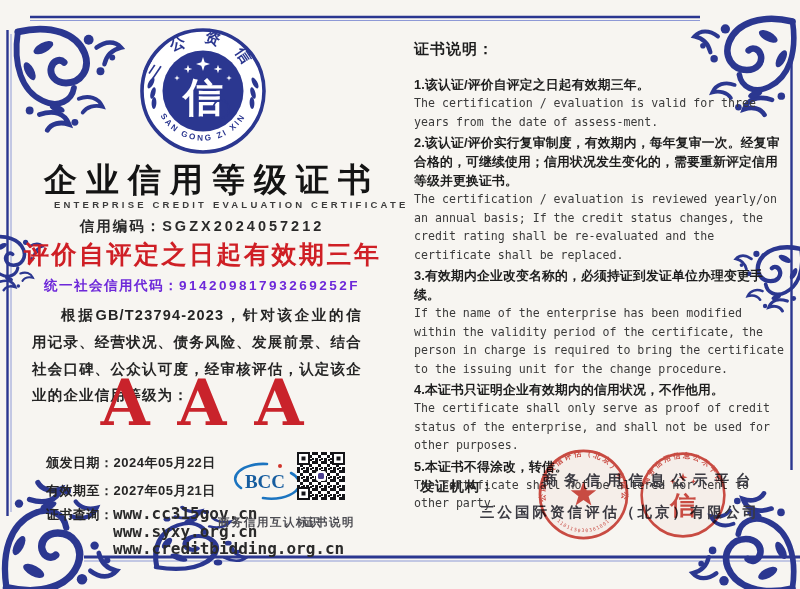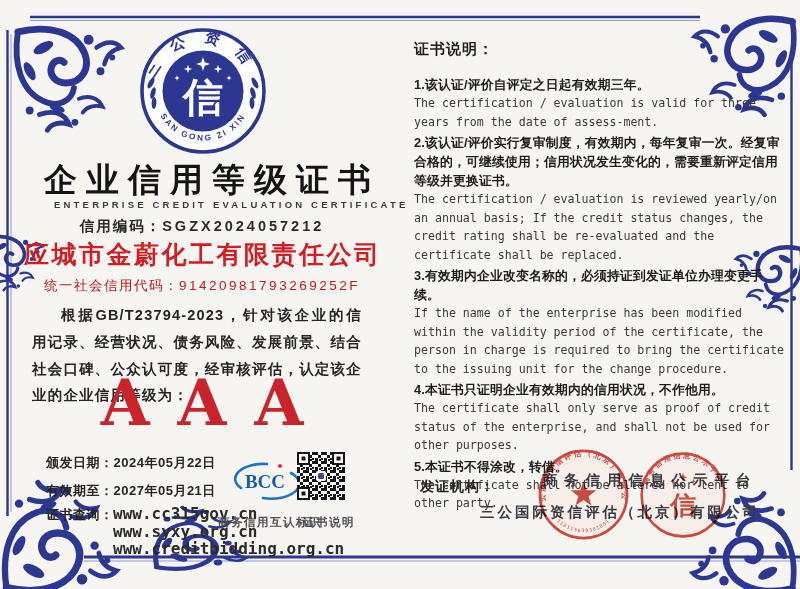--- a/index.html
+++ b/index.html
@@ -6,21 +6,21 @@
   body{width:800px;height:589px;overflow:hidden;background:#e9e7e3;}
   .cert{position:relative;width:800px;height:589px;background:#f7f5f1;font-family:"Liberation Sans",sans-serif;color:#222;}
   .abs{position:absolute;}
   .deco{position:absolute;left:0;top:0;width:800px;height:589px;pointer-events:none;}
 
   
   .title{left:44px;top:158px;width:336px;text-align:center;font-family:"Liberation Serif","DejaVu Serif",serif;font-weight:bold;font-size:33px;letter-spacing:9px;color:#141414;white-space:nowrap;}
   .subtitle{left:34px;top:199px;width:336px;text-align:center;font-size:9.5px;letter-spacing:3.2px;color:#3c3c3c;font-weight:bold;white-space:nowrap;padding-left:20px;}
   .creditno{left:34px;top:217px;width:336px;text-align:center;font-size:14.5px;font-weight:bold;color:#2a2a2a;letter-spacing:2px;}
   .company{left:24px;top:238px;width:356px;text-align:center;font-size:25px;font-weight:bold;color:#cf1f25;letter-spacing:2.5px;white-space:nowrap;}
-  .uscc{left:34px;top:277px;width:336px;text-align:center;font-size:13.5px;font-weight:normal;color:#b91c1c;letter-spacing:1.5px;}
+  .uscc{left:34px;top:277px;width:336px;text-align:center;font-size:13.5px;font-weight:bold;color:#6d28d9;letter-spacing:1.5px;}
   .statement{left:32px;top:302px;width:330px;font-size:14.5px;font-weight:bold;color:#252525;line-height:1.85;letter-spacing:1.2px;text-align:justify;text-indent:2em;}
   .rating{left:34px;top:366px;width:336px;text-align:center;font-family:"DejaVu Serif","Liberation Serif",serif;font-weight:bold;font-size:63px;color:#c9232b;letter-spacing:28px;padding-left:28px;box-sizing:border-box;}
   .inforow{font-size:13px;font-weight:bold;color:#252525;letter-spacing:0.5px;white-space:nowrap;}
   .urls{font-family:"DejaVu Sans Mono","Liberation Mono",monospace;font-size:16px;font-weight:bold;color:#2a2a2a;line-height:17.5px;}
   .badgecap{font-size:11.5px;color:#4c4c52;letter-spacing:1.5px;font-weight:bold;white-space:nowrap;}
 
   
   .notes{left:414px;top:40px;width:372px;}
   .notes-h{font-size:15px;font-weight:bold;color:#1d1d1d;margin:0 0 16px 0;letter-spacing:1px;}
   .note-zh{font-size:12.8px;font-weight:bold;color:#1d1d1d;line-height:19px;margin:0;letter-spacing:0.2px;}
@@ -109,21 +109,21 @@
     </g>
     <text x="0" y="20" text-anchor="middle" font-size="40" font-weight="bold" fill="#ffffff" font-family="Liberation Sans,sans-serif">信</text>
     <path d="M10 18 a 8 9 0 1 1 8 9" fill="none" stroke="#2b3790" stroke-width="1.6"></path>
   </svg>
 
   <div class="abs title">企业信用等级证书</div>
   <div class="abs subtitle">ENTERPRISE CREDIT EVALUATION CERTIFICATE</div>
 
   <div class="abs creditno"><span>信用编码：</span><span style="letter-spacing:3px">SGZX2024057212</span></div>
 
-  <div class="abs company">应城市金蔚化工有限责任公司</div>
+  <div class="abs company">评价自评定之日起有效期三年</div>
 
   <div class="abs uscc"><span>统一社会信用代码：</span><span style="letter-spacing:2.5px">91420981793269252F</span></div>
 
   <div class="abs statement">根据GB/T23794-2023，针对该企业的信用记录、经营状况、债务风险、发展前景、结合社会口碑、公众认可度，经审核评估，认定该企业的企业信用等级为：</div>
 
   <div class="abs rating">AAA</div>
 
   <div class="abs inforow" style="left:46px;top:454px"><span>颁发日期：</span><span>2024年05月22日</span></div>
   <div class="abs inforow" style="left:46px;top:482px"><span>有效期至：</span><span>2027年05月21日</span></div>
   <div class="abs inforow" style="left:46px;top:506px">证书查询：</div>

